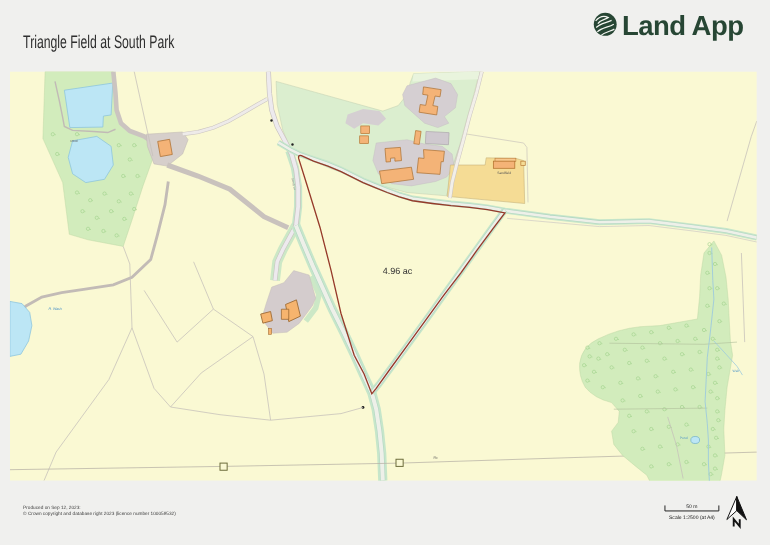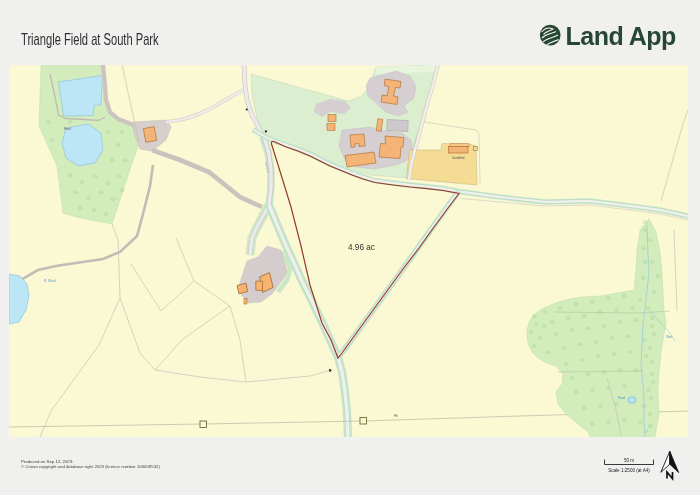--- a/index.html
+++ b/index.html
@@ -1,18 +1,18 @@
 <!DOCTYPE html>
 <html><head>
 <meta charset="utf-8">
 <style>
   html,body{margin:0;padding:0;}
   body{width:700px;height:495px;background:#f0f0ee;font-family:"Liberation Sans",sans-serif;position:relative;overflow:hidden;}
   .title{position:absolute;left:21px;top:29.5px;font-size:16.5px;color:#2e2e2e;transform:scaleX(0.675);transform-origin:0 0;white-space:nowrap;}
-  .logo{position:absolute;left:537px;top:22px;}
+  .logo{position:absolute;left:537px;top:9px;}
   .map{position:absolute;left:9px;top:65px;filter:blur(0.45px);}
   .foot{position:absolute;color:#3c3c3c;font-size:4.3px;line-height:5px;}
 </style>
 </head>
 <body>
 
 <div class="title">Triangle Field at South Park</div>
 
 <div class="logo"><svg width="150" height="30" viewBox="0 0 150 30">
   <circle cx="13.2" cy="13.1" r="10.4" fill="#274634"></circle>

